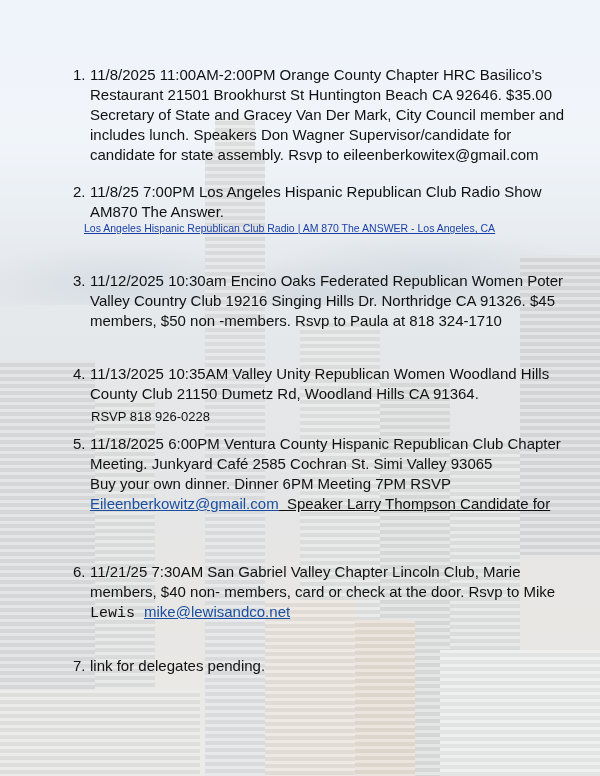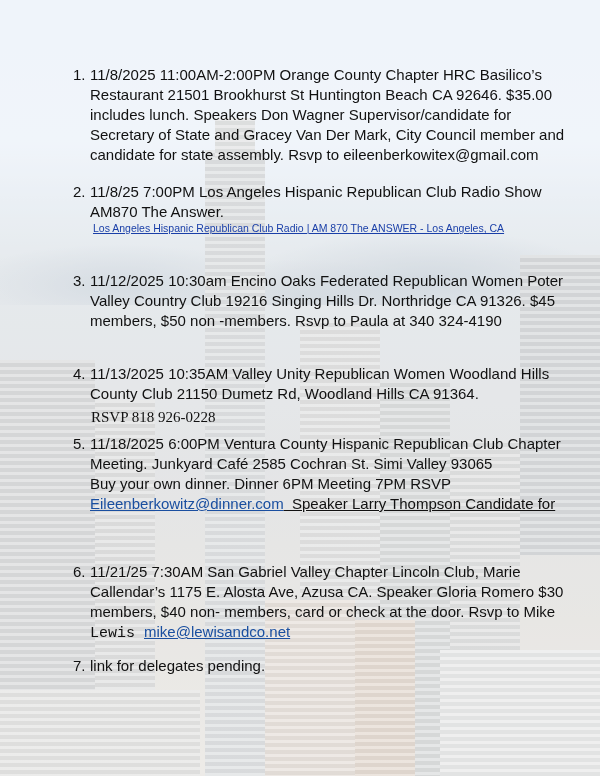--- a/index.html
+++ b/index.html
@@ -54,34 +54,33 @@
       left: -17px;
       top: 0;
     }
     .line { display: block; white-space: nowrap; }
     a.link {
       color: #1a4fa0;
       text-decoration: underline;
     }
     .small-link {
       position: absolute;
-      left: 93px;
+      left: 84px;
       top: 222px;
       font-size: 10.5px;
       color: #1a3fa8;
       text-decoration: underline;
       white-space: nowrap;
     }
     .rsvp4 {
       position: absolute;
       left: 91px;
       top: 407px;
-      font-size: 15px;
+      font-size: 13px;
       line-height: 20px;
-      font-family: Liberation Serif, serif;
     }
   </style>
 </head>
 <body>
 
 <div class="bg">
   <div class="mountains"></div>
 
   <div class="bldg" style="left:205px;top:150px;width:60px;height:626px;background-color:#cfd2d4;"></div>
   <div class="bldg" style="left:215px;top:118px;width:40px;height:40px;background-color:#d5d7d8;"></div>
@@ -97,58 +96,57 @@
   <div class="bldg" style="left:0px;top:690px;width:200px;height:86px;background-color:#d8d8d6;"></div>
   <div class="veil"></div>
 </div>
 
 <div class="content">
 
   <div class="item" style="top:65px;">
     <span class="num">1.</span>
     <span class="line">11/8/2025 11:00AM-2:00PM Orange County Chapter HRC Basilico’s</span>
     <span class="line">Restaurant 21501 Brookhurst St Huntington Beach CA 92646. $35.00</span>
+    <span class="line">Secretary of State and Gracey Van Der Mark, City Council member and</span>
     <span class="line">includes lunch. Speakers Don Wagner Supervisor/candidate for</span>
-    <span class="line">Secretary of State and Gracey Van Der Mark, City Council member and</span>
     <span class="line">candidate for state assembly. Rsvp to eileenberkowitex@gmail.com</span>
   </div>
 
   <div class="item" style="top:182px;">
     <span class="num">2.</span>
     <span class="line">11/8/25 7:00PM Los Angeles Hispanic Republican Club Radio Show</span>
     <span class="line">AM870 The Answer.</span>
   </div>
   <a class="small-link">Los Angeles Hispanic Republican Club Radio | AM 870 The ANSWER - Los Angeles, CA</a>
 
   <div class="item" style="top:271px;">
     <span class="num">3.</span>
     <span class="line">11/12/2025 10:30am Encino Oaks Federated Republican Women Poter</span>
     <span class="line">Valley Country Club 19216 Singing Hills Dr. Northridge CA 91326. $45</span>
-    <span class="line">members, $50 non -members. Rsvp to Paula at 340 324-4190</span>
+    <span class="line">members, $50 non -members. Rsvp to Paula at 818 324-1710</span>
   </div>
 
   <div class="item" style="top:364px;">
     <span class="num">4.</span>
     <span class="line">11/13/2025 10:35AM Valley Unity Republican Women Woodland Hills</span>
     <span class="line">County Club 21150 Dumetz Rd, Woodland Hills CA 91364.</span>
   </div>
   <div class="rsvp4">RSVP 818 926-0228</div>
 
   <div class="item" style="top:434px;">
     <span class="num">5.</span>
     <span class="line">11/18/2025 6:00PM Ventura County Hispanic Republican Club Chapter</span>
     <span class="line">Meeting. Junkyard Café 2585 Cochran St. Simi Valley 93065</span>
     <span class="line">Buy your own dinner. Dinner 6PM Meeting 7PM RSVP</span>
-    <span class="line"><a class="link">Eileenberkowitz@dinner.com</a><span style="white-space:pre;text-decoration:underline;">  Speaker Larry Thompson Candidate for</span></span>
+    <span class="line"><a class="link">Eileenberkowitz@gmail.com</a><span style="white-space:pre;text-decoration:underline;">  Speaker Larry Thompson Candidate for</span></span>
   </div>
 
   <div class="item" style="top:562px;">
     <span class="num">6.</span>
     <span class="line">11/21/25 7:30AM San Gabriel Valley Chapter Lincoln Club, Marie</span>
-    <span class="line">Callendar’s 1175 E. Alosta Ave, Azusa CA. Speaker Gloria Romero $30</span>
     <span class="line">members, $40 non- members, card or check at the door. Rsvp to Mike</span>
     <span class="line"><span style="white-space:pre;font-family:Liberation Mono, monospace;">Lewis </span><a class="link">mike@lewisandco.net</a></span>
   </div>
 
   <div class="item" style="top:656px;">
     <span class="num">7.</span>
     <span class="line">link for delegates pending.</span>
   </div>
 
 </div>

